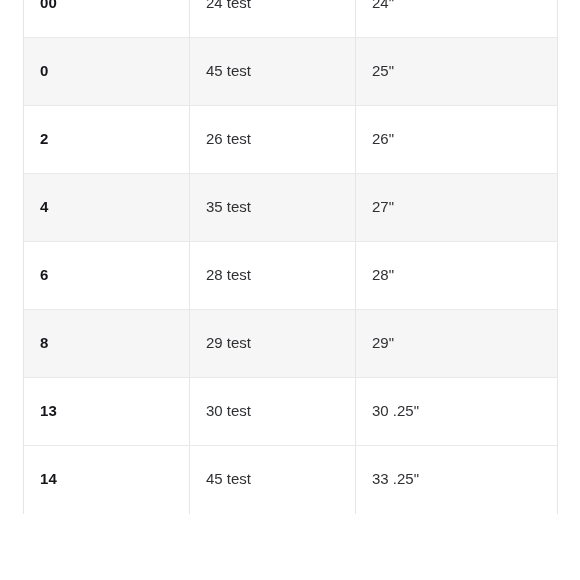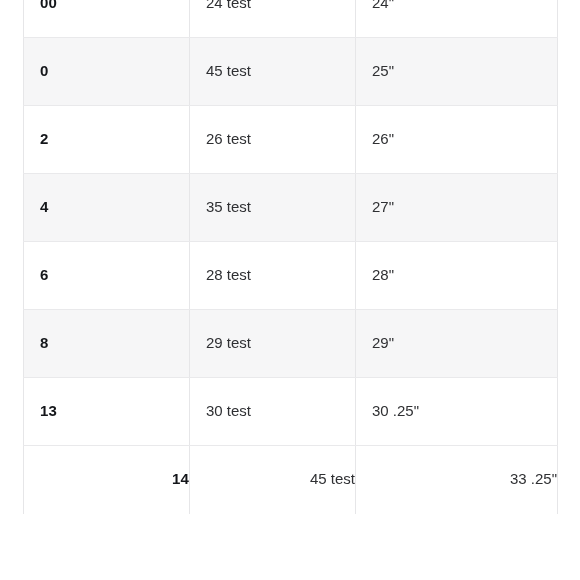--- a/index.html
+++ b/index.html
@@ -74,21 +74,21 @@
 
   
   #data-table td.col-3 {
     border-right: 1px solid #e6e6e8;
   }
 
   #data-table tr.row-odd  td { background: #ffffff; }
   #data-table tr.row-even td { background: #f6f6f7; }
 
   
-  #data-table tr.row-last td { border-bottom: 1px solid transparent; text-align: right; }
+  #data-table tr.row-last td { border-bottom: 1px solid transparent; }
 </style>
 </head>
 <body>
 
 <div id="page">
   <div id="table-viewport">
     <table id="data-table">
       <colgroup>
         <col class="c1">
         <col class="c2">

